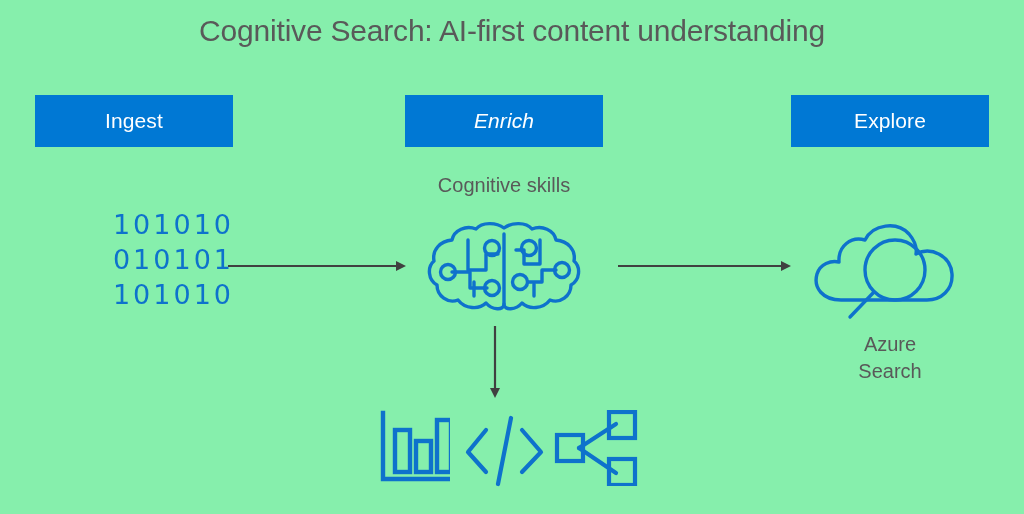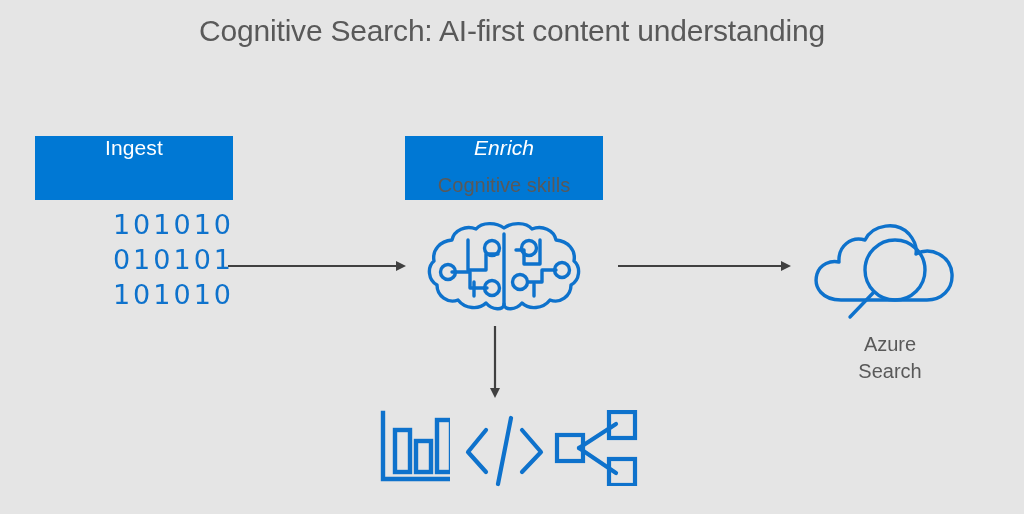--- a/index.html
+++ b/index.html
@@ -10,43 +10,43 @@
   body {
     width: 1024px;
     height: 514px;
     position: relative;
     font-family: "Liberation Sans", sans-serif;
     overflow: hidden;
   }
   .slide {
     position: absolute;
     inset: 0;
-    background: #e5e5e5;
+    background: #86efac;
   }
   .title {
     position: absolute;
     top: 14px;
     left: 0;
     width: 1024px;
     text-align: center;
     font-size: 30px;
     font-weight: 400;
     color: #595959;
     letter-spacing: -0.2px;
     white-space: nowrap;
   }
 
   
   .banner {
     position: absolute;
-    height: 64px;
+    height: 52px;
     background: #0078D4;
     display: flex;
+    align-items: center;
     justify-content: center;
-    margin-top: 41px;
   }
   .banner-label {
     color: #ffffff;
     font-size: 21px;
     font-weight: 400;
     letter-spacing: 0.1px;
   }
   #banner-ingest  { left: 35px;  top: 95px; width: 198px; }
   #banner-enrich  { left: 405px; top: 95px; width: 198px; font-style: italic; }
   #banner-explore { left: 791px; top: 95px; width: 198px; }
@@ -106,20 +106,23 @@
   <div class="title">Cognitive Search: AI-first content understanding</div>
 
   <div class="banner" id="banner-ingest">
     <span class="banner-label">Ingest</span>
   </div>
 
   <div class="banner" id="banner-enrich">
     <span class="banner-label">Enrich</span>
   </div>
 
+  <div class="banner" id="banner-explore">
+    <span class="banner-label">Explore</span>
+  </div>
 
   <div id="binary-block">101010
 010101
 101010</div>
 
 
   <div id="label-skills">Cognitive skills</div>
 
   <div class="icon-abs" id="icon-brain">
     <svg width="160" height="96" viewBox="0 0 160 96" fill="none" stroke="#0E72CC" stroke-width="3.4" stroke-linecap="round" stroke-linejoin="round">

